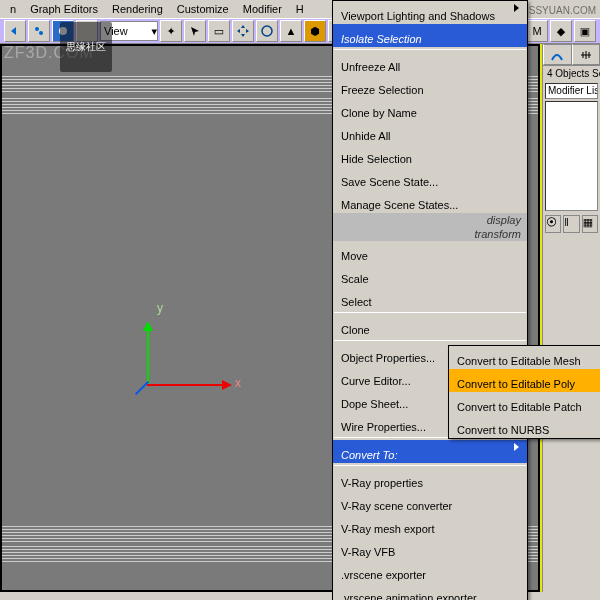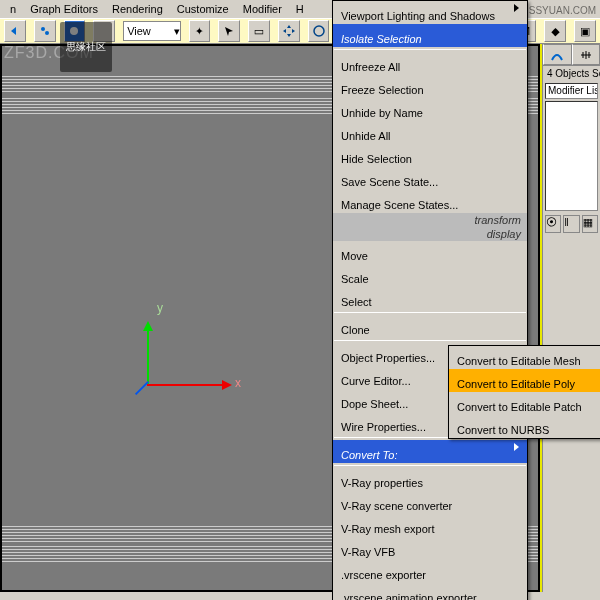--- a/index.html
+++ b/index.html
@@ -1,21 +1,21 @@
 <!DOCTYPE html>
 <html><head>
 <meta charset="utf-8">
 <style>
 * { margin: 0; padding: 0; box-sizing: border-box; font-family: "MS Sans Serif", Arial, sans-serif; font-size: 11px; }
 body { width: 600px; height: 600px; background: #888; overflow: hidden; position: relative; }
 
 .menubar { position: absolute; top: 0; left: 0; right: 0; height: 18px; background: #d4d0c8; display: flex; align-items: center; padding-left: 4px; gap: 2px; z-index: 1; }
 .menubar span { padding: 2px 6px; cursor: default; }
 
-.toolbar { position: absolute; top: 18px; left: 0; right: 0; height: 26px; background: #fef9c3; border-top: 1px solid #fff; border-bottom: 1px solid #888; display: flex; align-items: center; padding: 0 4px; gap: 8px; z-index: 1; }
+.toolbar { position: absolute; top: 18px; left: 0; right: 0; height: 26px; background: #c4b5fd; border-top: 1px solid #fff; border-bottom: 1px solid #888; display: flex; align-items: center; padding: 0 4px; gap: 2px; z-index: 1; }
 .tbtn { width: 22px; height: 22px; background: #d4d0c8; border: 1px solid #d4d0c8; display: inline-flex; align-items: center; justify-content: center; }
 .tbtn.raised { border-top: 1px solid #fff; border-left: 1px solid #fff; border-right: 1px solid #888; border-bottom: 1px solid #888; }
 .dropdown-view { height: 20px; width: 58px; background: #fff; border: 1px solid #888; font-size: 11px; padding-left: 3px; display: inline-flex; align-items: center; justify-content: space-between; }
 
 .viewport { position: absolute; top: 44px; left: 0; width: 540px; height: 548px; background: #7a7a7a; border: 2px solid #000; outline: 2px solid #e8e800; }
 .grid-strip-h { position: absolute; left: 0; right: 0; height: 16px; background: repeating-linear-gradient(180deg, #ccc 0 1px, transparent 1px 3px), #7a7a7a; }
 .grid-strip-v { position: absolute; top: 0; bottom: 0; width: 14px; background: repeating-linear-gradient(90deg, #ccc 0 1px, transparent 1px 3px), #7a7a7a; }
 
 .axis { position: absolute; top: 260px; left: 125px; width: 120px; height: 120px; }
 .axis-y { position: absolute; left: 20px; bottom: 40px; width: 2px; height: 60px; background: #0d0; }
@@ -160,27 +160,27 @@
 </div>
 
 <div class="bottom-bar"></div>
 
 <div class="ctx-menu" id="m1" style="top:0;left:332px;width:196px">
     <div class="ctx-item">Viewport Lighting and Shadows<span class="arrow"></span></div>
     <div class="ctx-item hl">Isolate Selection</div>
     <div class="ctx-sep"></div>
     <div class="ctx-item">Unfreeze All</div>
     <div class="ctx-item">Freeze Selection</div>
-    <div class="ctx-item">Unhide by Name</div>
+    <div class="ctx-item">Clone by Name</div>
     <div class="ctx-item">Unhide All</div>
     <div class="ctx-item">Hide Selection</div>
     <div class="ctx-item">Save Scene State...</div>
     <div class="ctx-item">Manage Scene States...</div>
+    <div class="ctx-header">display</div>
     <div class="ctx-header">transform</div>
-    <div class="ctx-header">display</div>
     <div class="ctx-item">Move</div>
     <div class="ctx-item">Scale</div>
     <div class="ctx-item">Select</div>
     <div class="ctx-sep"></div>
     <div class="ctx-item">Clone</div>
     <div class="ctx-sep"></div>
     <div class="ctx-item">Object Properties...</div>
     <div class="ctx-item">Curve Editor...</div>
     <div class="ctx-item">Dope Sheet...</div>
     <div class="ctx-item">Wire Properties...</div>

